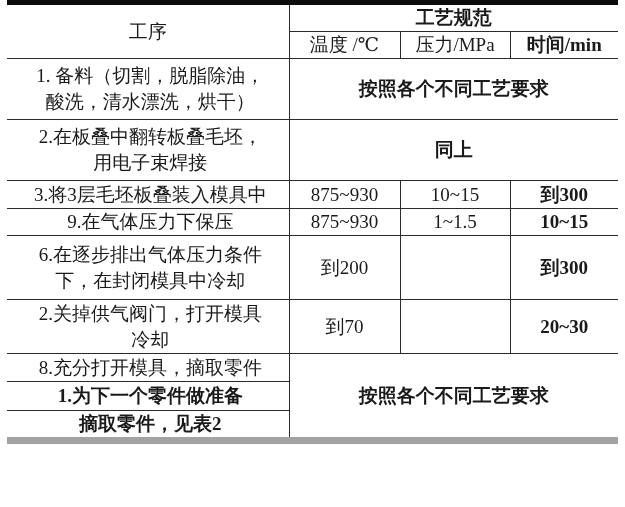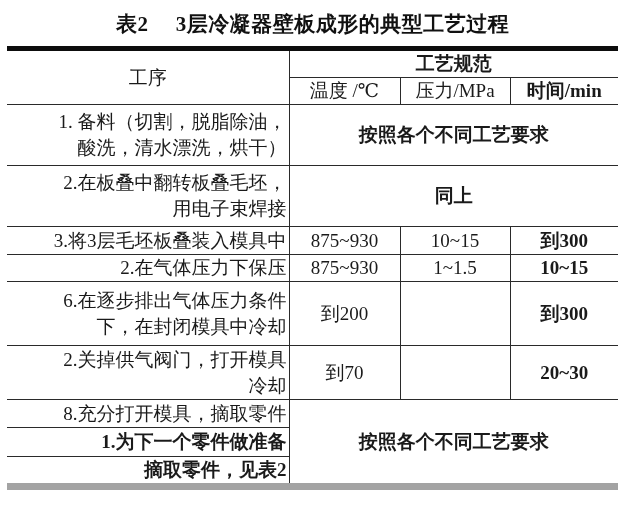--- a/index.html
+++ b/index.html
@@ -40,21 +40,21 @@
   td {
     border: 1.5px solid #2a2a2a;
     padding: 0;
     vertical-align: middle;
     line-height: 26px;
     color: #1a1a1a;
   }
   td:first-child { border-left: none; }
   td:last-child  { border-right: none; font-weight: bold; }
   .l {
-    text-align: right;
+    text-align: center;
     padding-left: 7px;
     padding-right: 2px;
     white-space: pre-line;
   }
   .ctr { text-align: center; }
   tr.hA { height: 27px; }
   tr.hB { height: 27px; }
   tr.r1 { height: 61px; }
   tr.r2 { height: 61px; }
   tr.r3 { height: 28px; }
@@ -62,21 +62,20 @@
   tr.r5 { height: 64px; }
   tr.r6 { height: 54px; }
   tr.r7 { height: 28px; }
   tr.r8 { height: 29px; }
   tr.r9 { height: 27px; }
 </style>
 </head>
 <body>
 
 <div class="page">
-  <div class="title">表2　 3层冷凝器壁板成形的典型工艺过程</div>
 
   <table class="tbl">
     <colgroup>
       <col class="c0">
         <col class="c1">
         <col class="c2">
         <col class="c3">
     </colgroup>
     <tbody>
       <tr class="hA">
@@ -102,21 +101,21 @@
       </tr>
 
       <tr class="r3">
         <td class="l">3.将3层毛坯板叠装入模具中</td>
         <td class="ctr">875~930</td>
         <td class="ctr">10~15</td>
         <td class="ctr">到300</td>
       </tr>
 
       <tr class="r4">
-        <td class="l">2.在气体压力下保压</td>
+        <td class="l">9.在气体压力下保压</td>
         <td class="ctr">875~930</td>
         <td class="ctr">1~1.5</td>
         <td class="ctr">10~15</td>
       </tr>
 
       <tr class="r5">
         <td class="l">6.在逐步排出气体压力条件
 下，在封闭模具中冷却</td>
         <td class="ctr">到200</td>
         <td class="ctr"></td>

